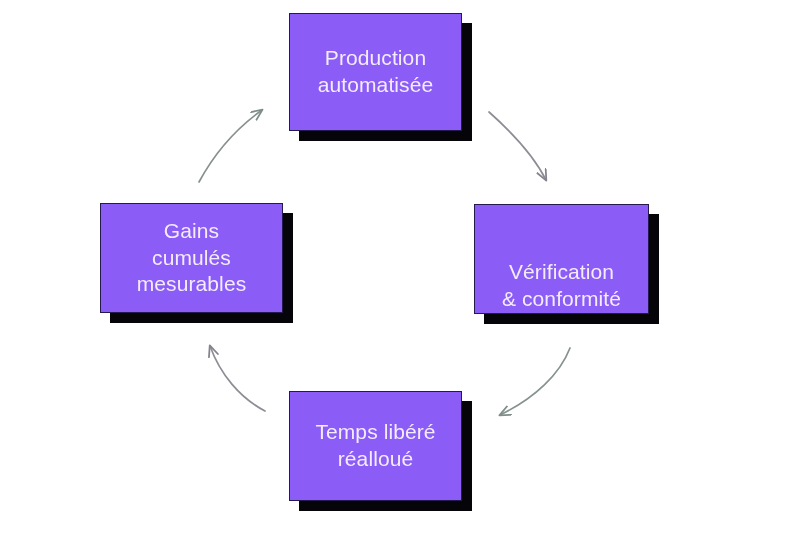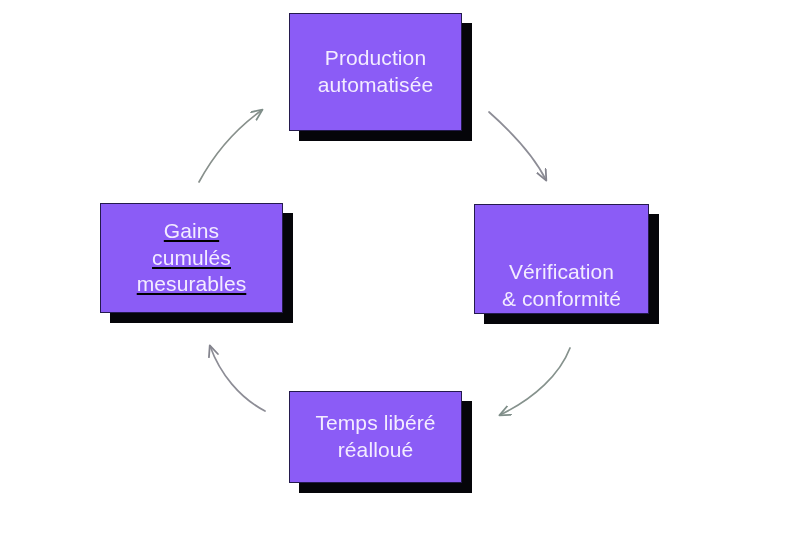--- a/index.html
+++ b/index.html
@@ -56,28 +56,27 @@
     left: 474px;
     top: 204px;
     width: 175px;
     height: 110px;
     align-items: flex-end;
   }
   #node-temps {
     left: 289px;
     top: 391px;
     width: 173px;
-    height: 92px;
+    height: 110px;
   }
   #node-gains {
     left: 100px;
     top: 203px;
     width: 183px;
     height: 110px;
-    text-decoration: underline;
   }
 </style>
 </head>
 <body>
 
 <div id="canvas">
 
   <svg id="arrow-layer" viewBox="0 0 800 533" width="800" height="533" xmlns="http://www.w3.org/2000/svg">
     <defs>
       <marker id="ah-gray" markerWidth="9" markerHeight="9" refX="6.4" refY="3.1" orient="auto" markerUnits="strokeWidth">

